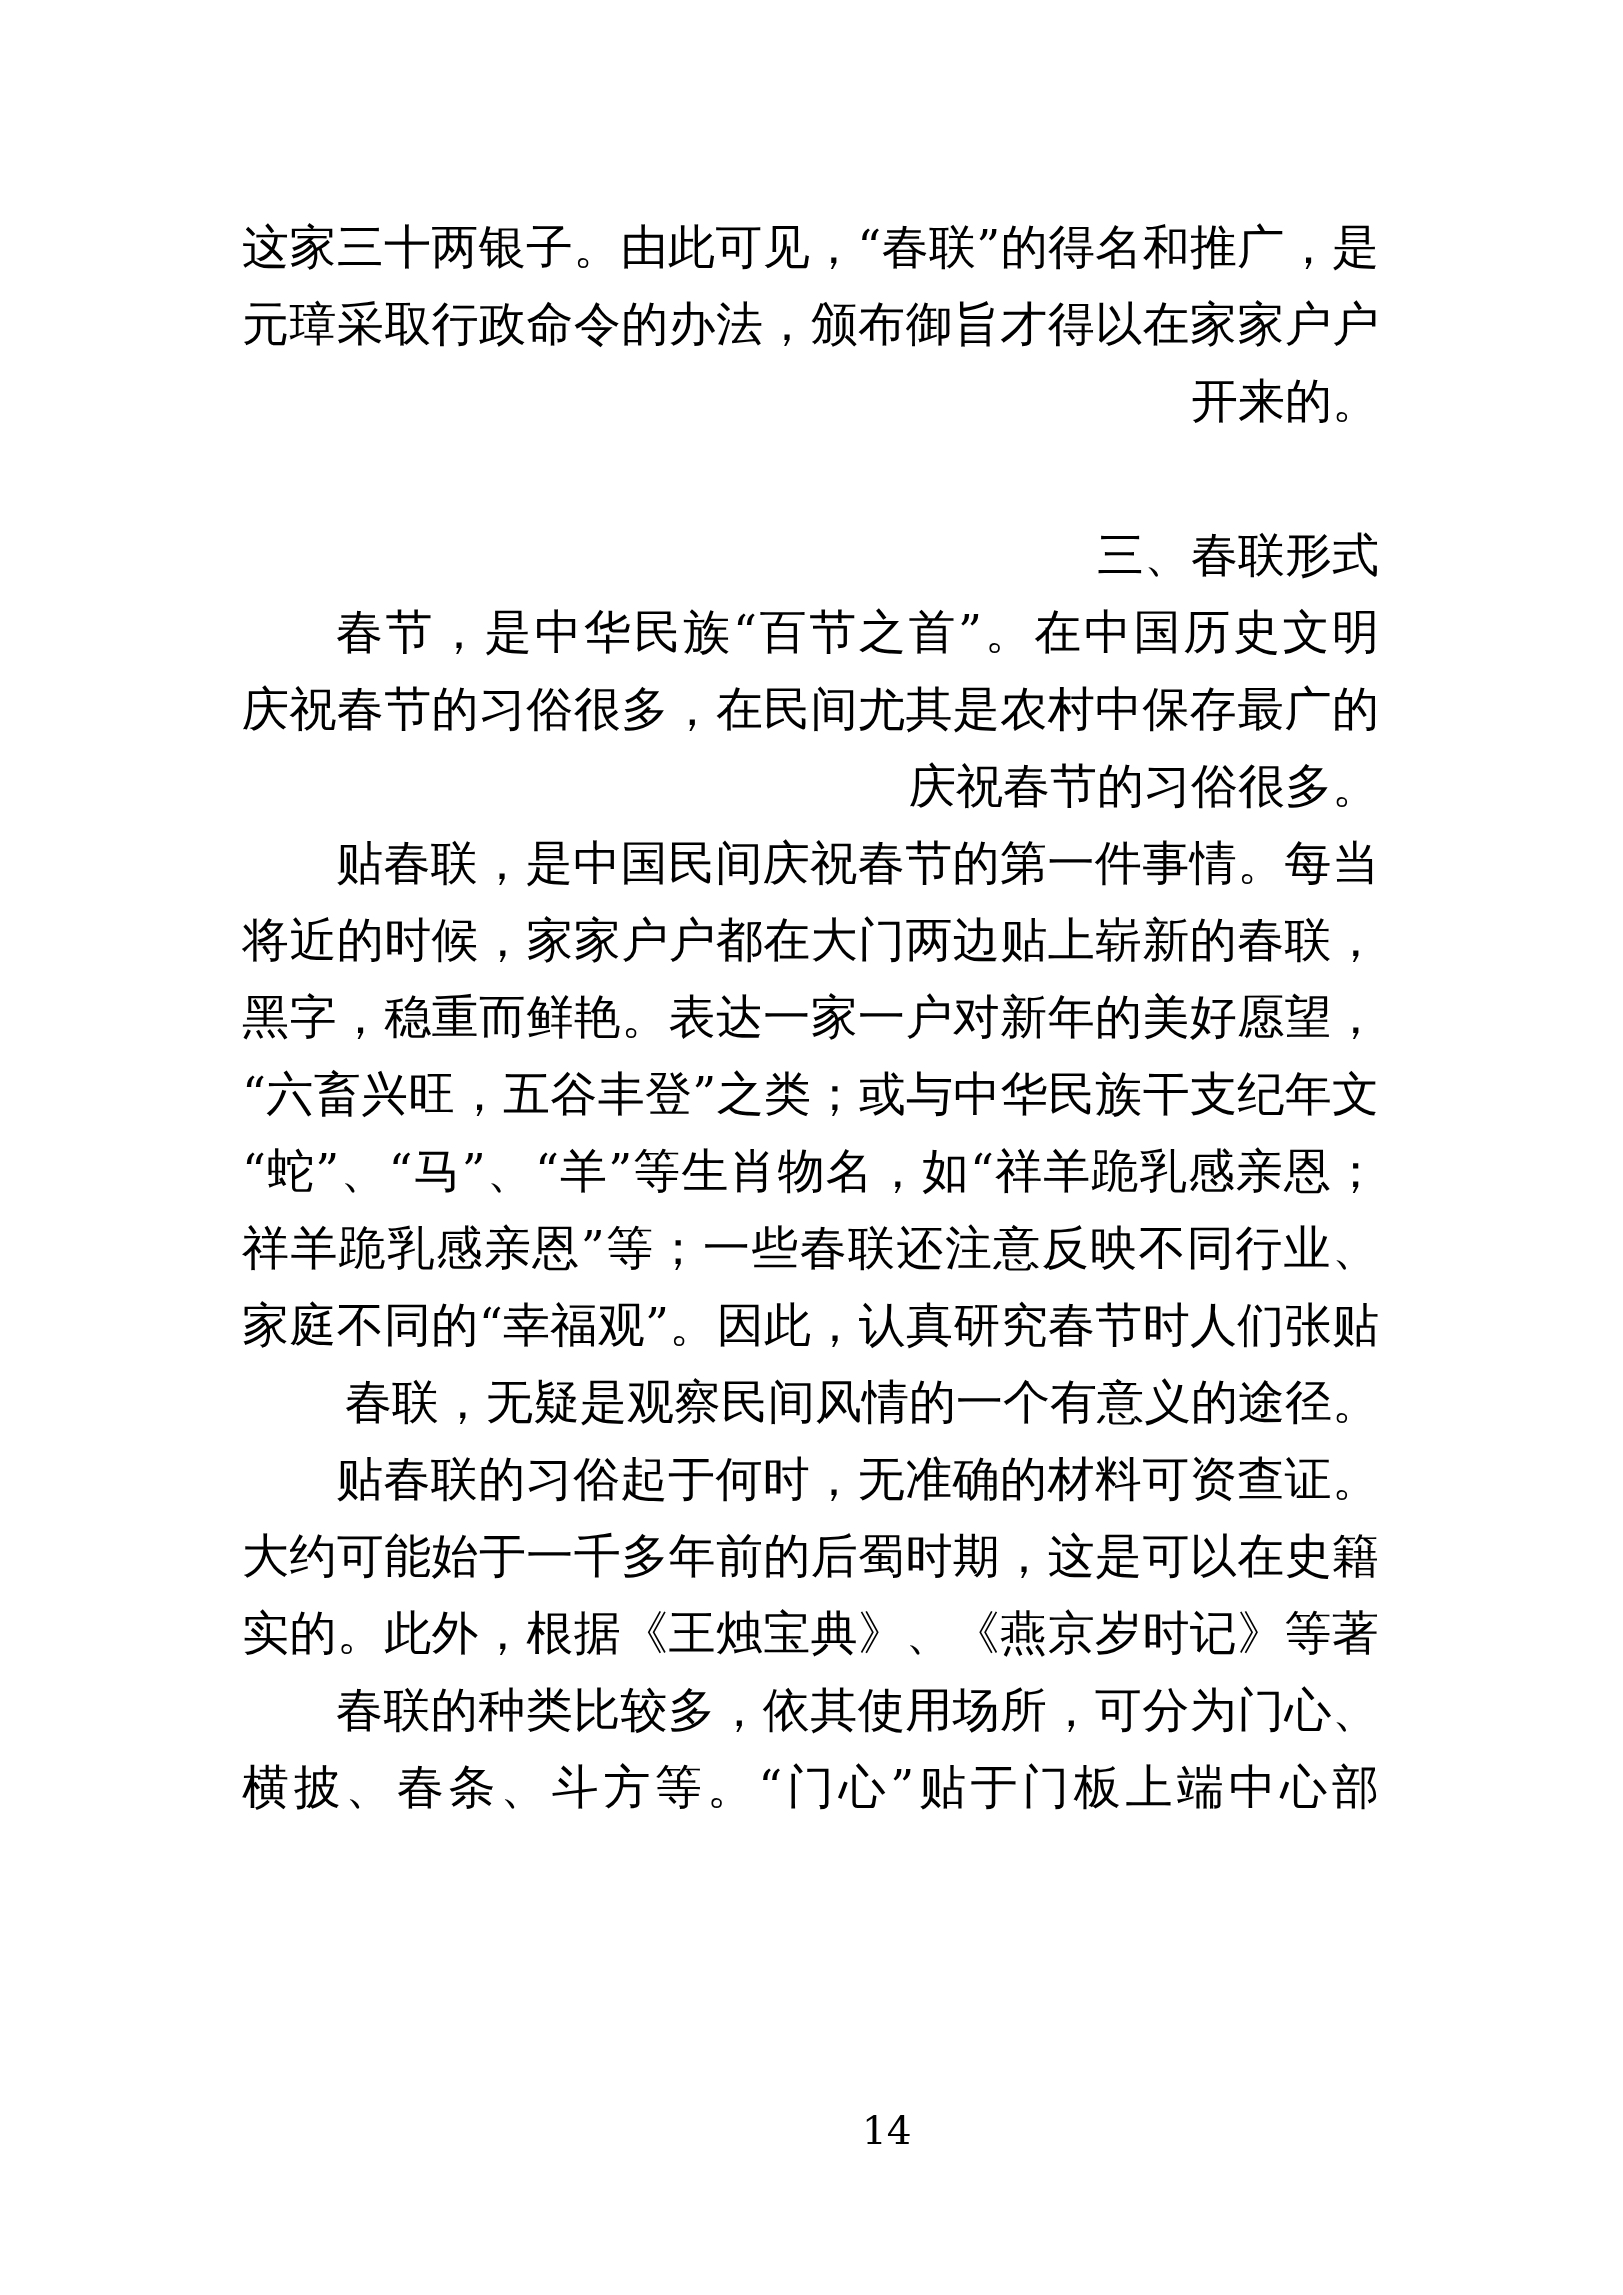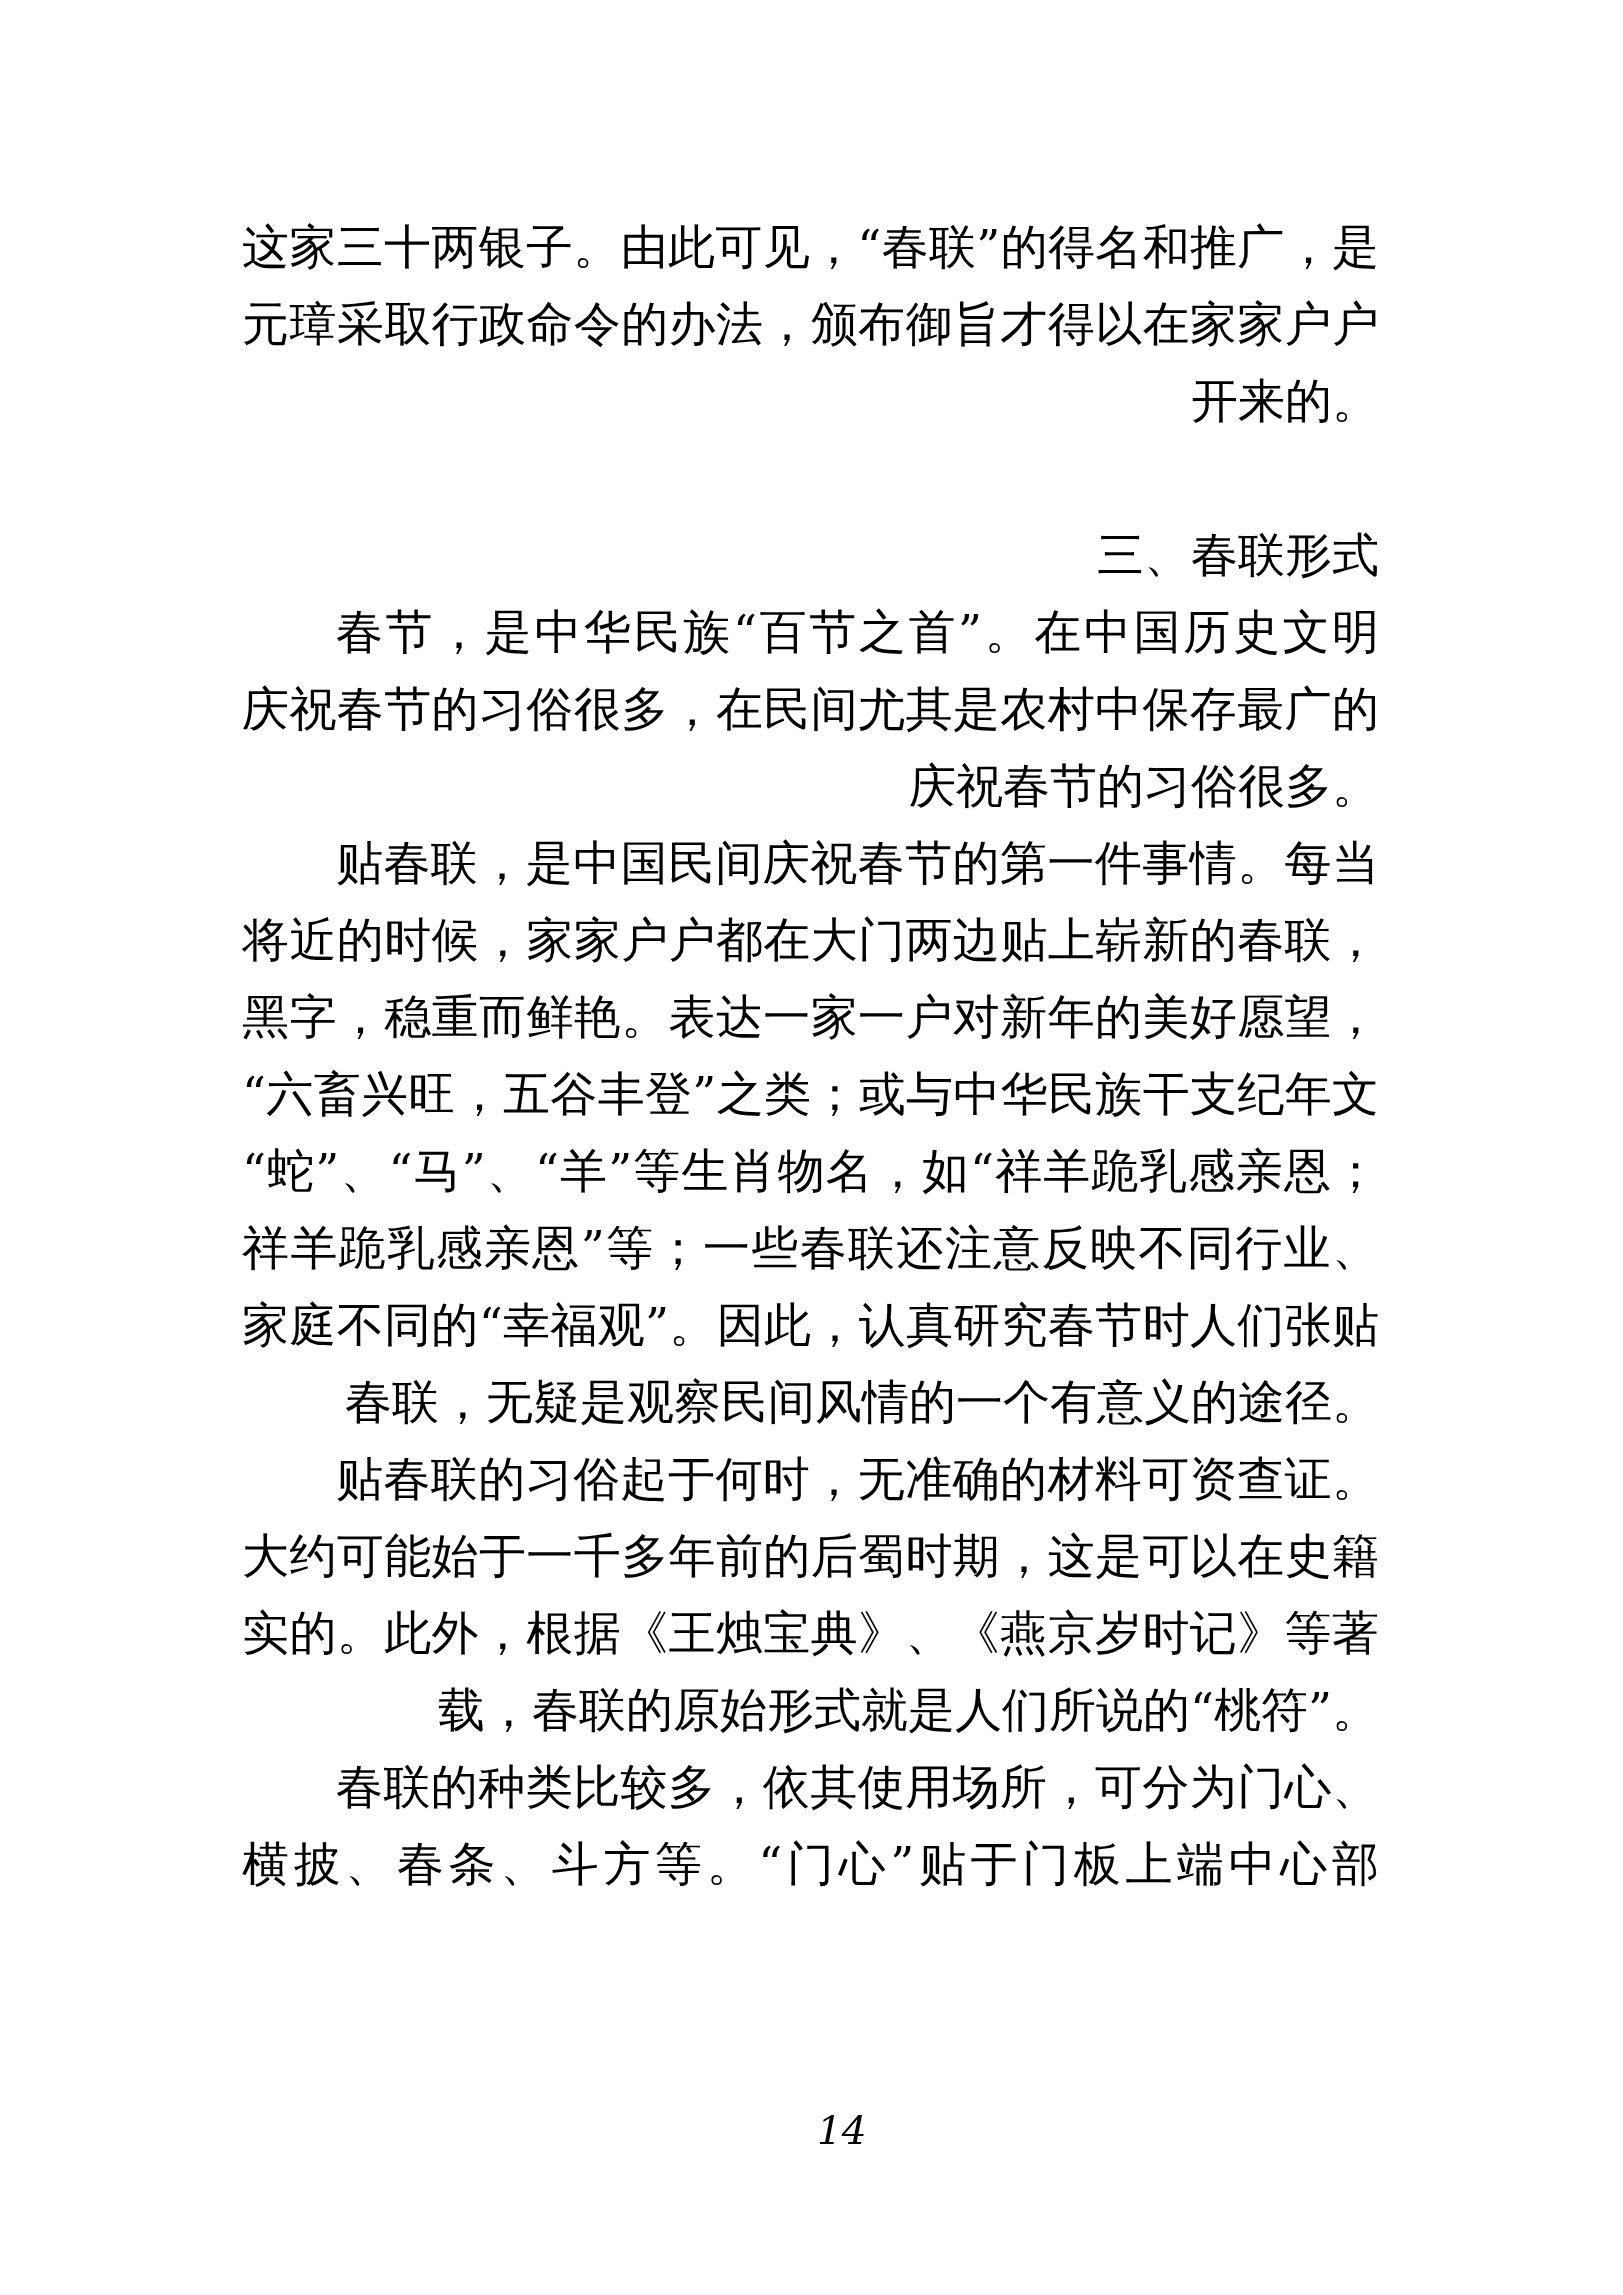--- a/index.html
+++ b/index.html
@@ -36,25 +36,24 @@
     text-align-last: justify;
   }
   .indent {
     padding-left: 94px;
   }
   .gap-before {
     margin-top: 77px;
   }
   .page-number {
     position: absolute;
-    left: 817px;
+    left: 862px;
     top: 2111px;
     font-size: 39px;
     line-height: 39px;
-    font-style: italic;
   }
 </style>
 </head>
 <body>
 
 <div class="page">
   <div class="content">
     <div class="line jfull">这家三十两银子。由此可见，“春联”的得名和推广，是朱</div>
     <div class="line jfull">元璋采取行政命令的办法，颁布御旨才得以在家家户户推广</div>
     <div class="line">开来的。</div>
@@ -66,19 +65,18 @@
     <div class="line jfull">将近的时候，家家户户都在大门两边贴上崭新的春联，红底</div>
     <div class="line jfull">黑字，稳重而鲜艳。表达一家一户对新年的美好愿望，诸如</div>
     <div class="line jfull">“六畜兴旺，五谷丰登”之类；或与中华民族干支纪年文化</div>
     <div class="line jfull">“蛇”、“马”、“羊”等生肖物名，如“祥羊跪乳感亲恩；</div>
     <div class="line jfull">祥羊跪乳感亲恩”等；一些春联还注意反映不同行业、不同</div>
     <div class="line jfull">家庭不同的“幸福观”。因此，认真研究春节时人们张贴的</div>
     <div class="line">春联，无疑是观察民间风情的一个有意义的途径。</div>
     <div class="line indent jfull">贴春联的习俗起于何时，无准确的材料可资查证。不过，</div>
     <div class="line jfull">大约可能始于一千多年前的后蜀时期，这是可以在史籍中证</div>
     <div class="line jfull">实的。此外，根据《王烛宝典》、《燕京岁时记》等著作记</div>
-    <div class="line">载，春联的原始形式就是人们所说的“桃符”。</div>
     <div class="line indent jfull">春联的种类比较多，依其使用场所，可分为门心、框对、</div>
     <div class="line jfull">横披、春条、斗方等。“门心”贴于门板上端中心部位；“框</div>
   </div>
   <div class="page-number">14</div>
 </div>
 
 
 </body></html>

